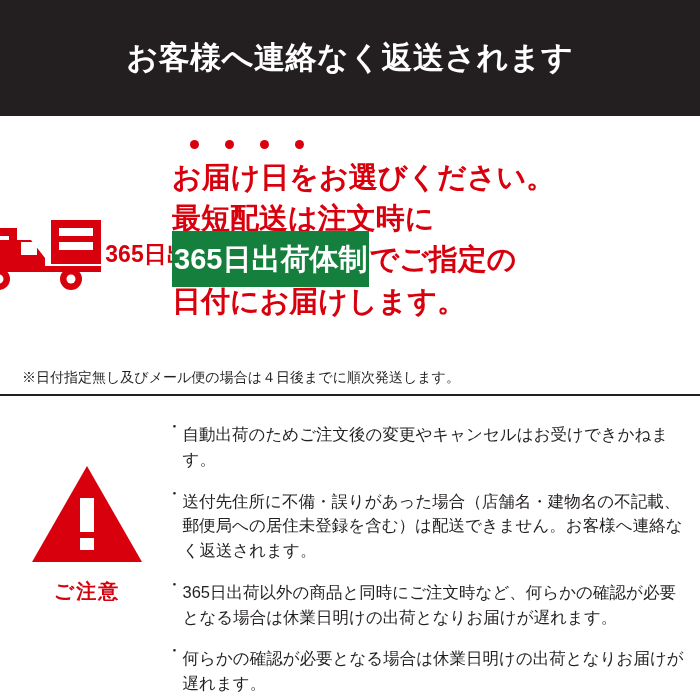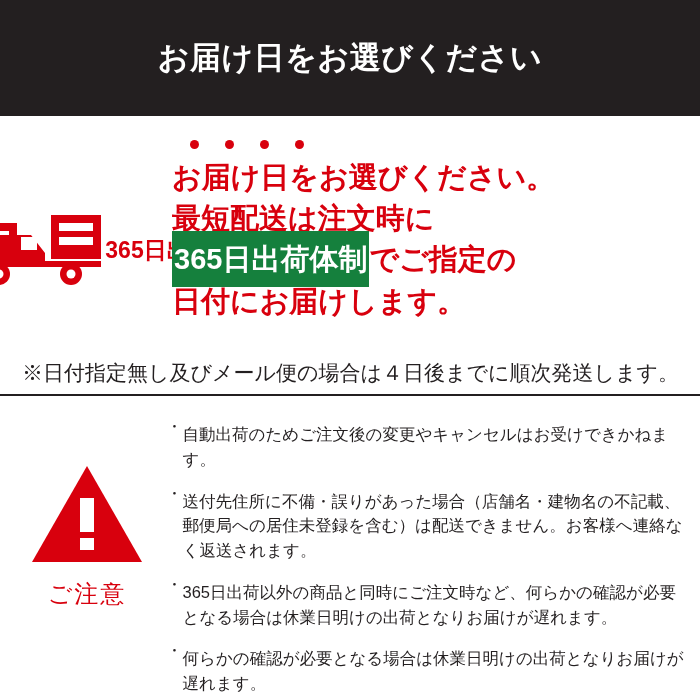--- a/index.html
+++ b/index.html
@@ -103,21 +103,21 @@
     line-height: 1.42;
     white-space: nowrap;
   }
   .hl {
     background: #15803d;
     color: #ffffff;
     padding: 12px 2px;
   }
   .mid-note {
     color: #231f20;
-    font-size: 21px;
+    font-size: 14px;
     line-height: 1.3;
     padding: 8px 2px 2px 8px;
     white-space: nowrap;
   }
 
   
   .bottom {
     flex: 1 1 auto;
     display: flex;
     flex-direction: row;
@@ -127,22 +127,22 @@
     width: 158px;
     flex: 0 0 158px;
     display: flex;
     flex-direction: column;
     align-items: center;
     justify-content: flex-start;
     padding-top: 56px;
   }
   .caution-label {
     color: #d8000d;
-    font-size: 24px;
-    font-weight: normal;
+    font-size: 20px;
+    font-weight: bold;
     letter-spacing: 2px;
     margin-top: 8px;
     white-space: nowrap;
   }
   .notes {
     flex: 1 1 auto;
     display: flex;
     flex-direction: column;
     justify-content: flex-start;
     padding-top: 8px;
@@ -170,21 +170,21 @@
     height: 2px;
     background: #231f20;
   }
 </style>
 </head>
 <body>
 
 <div class="banner">
 
   <div class="header">
-    <div class="header-line">お届け日をお選びください</div>
+    <div class="header-line">お客様へ連絡なく返送されます</div>
   </div>
   <div class="hdr-rule"></div>
 
   <div class="mid">
     <div class="mid-top">
 
       <div class="truck-col">
         <span>
           <svg class="truck-svg" width="132" height="84" viewBox="0 0 132 84" aria-hidden="true">
             <g fill="#d8000d">

